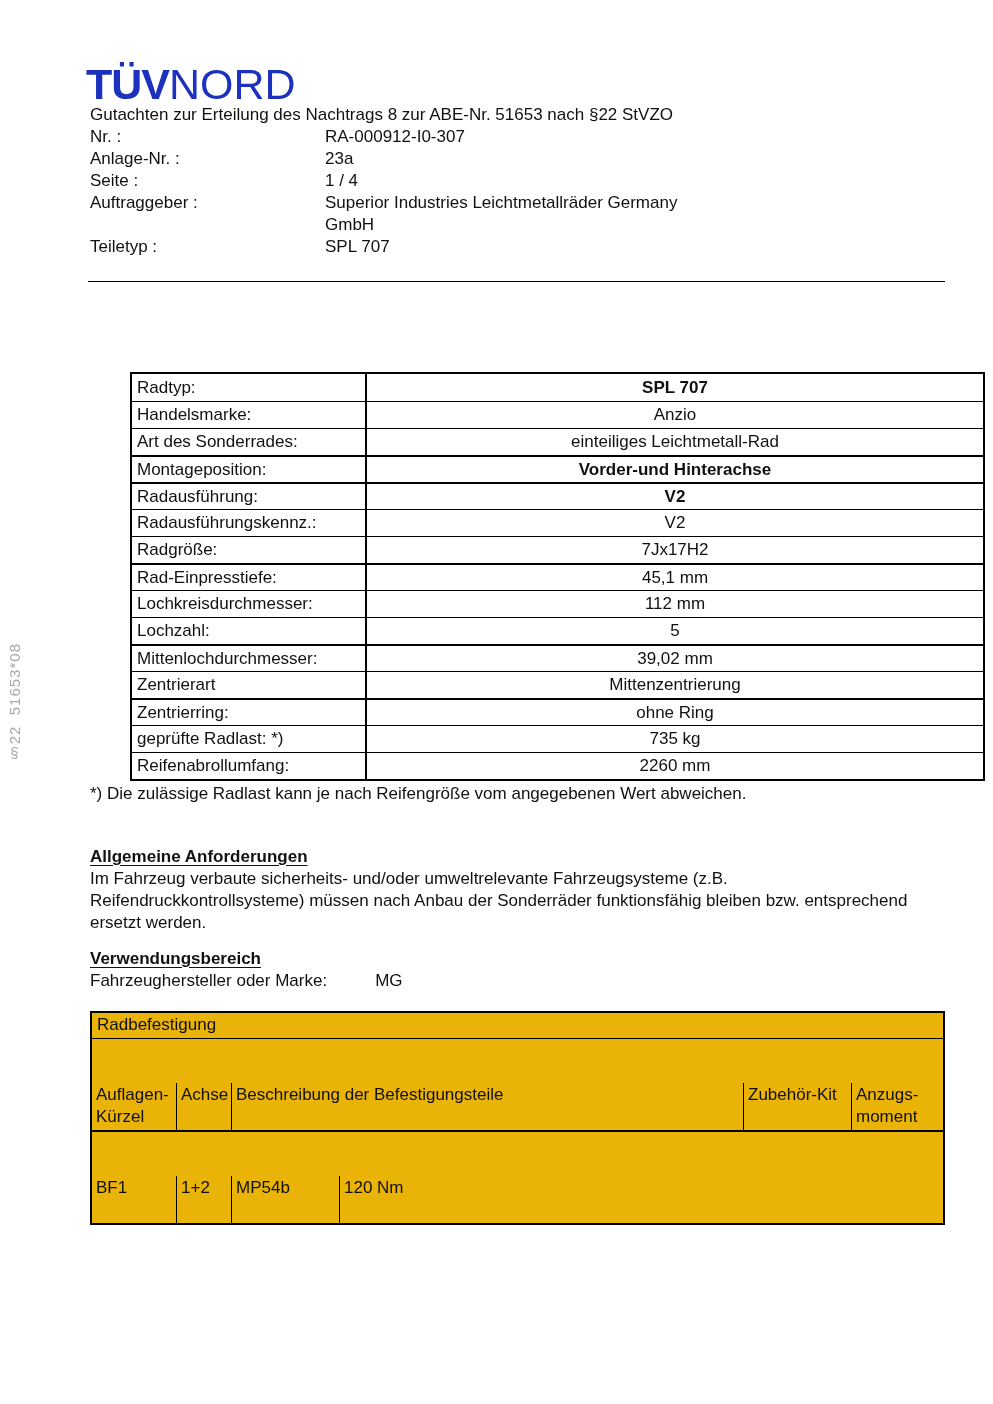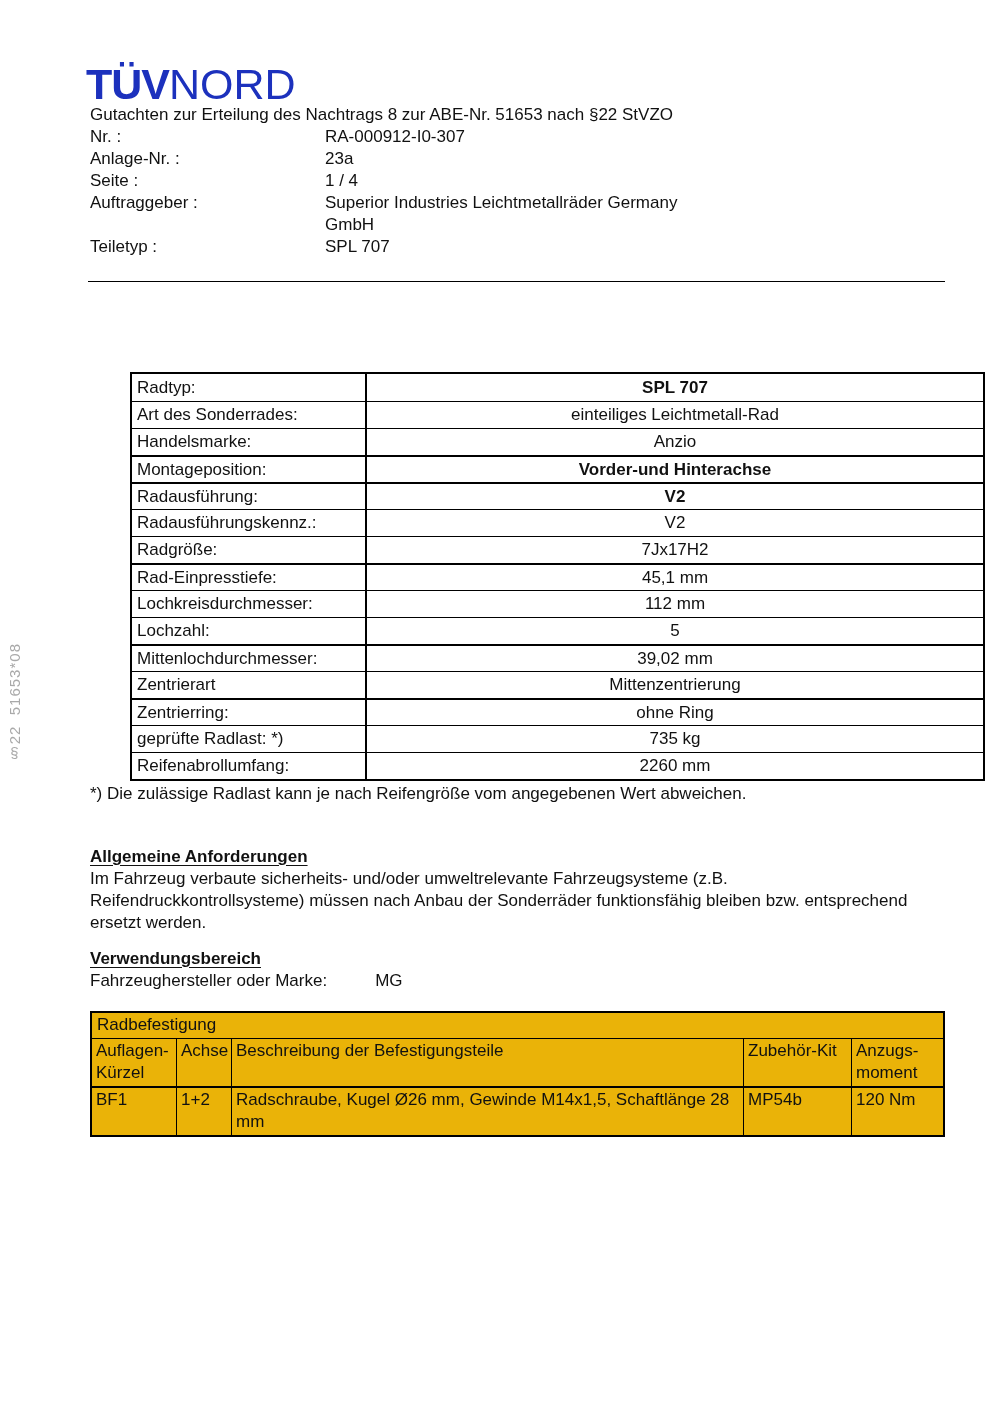--- a/index.html
+++ b/index.html
@@ -88,21 +88,21 @@
   .usage-value { margin-left: 48px; }
   
   .ftable {
     position: absolute; left: 90px; top: 1011px; width: 855px;
     border: 2px solid #000; background: #eab308;
     line-height: 22px;
   }
   .ft-title { height: 26px; padding: 1px 5px; border-bottom: 1px solid #000; }
   .ft-head { display: flex; border-bottom: 2px solid #000; }
   .ft-row  { display: flex; }
-  .ft-cell { padding: 1px 4px; height: 47px; border-right: 1px solid #000; overflow: hidden; }
+  .ft-cell { padding: 1px 4px; height: 47px; border-right: 1px solid #000; overflow: hidden; margin-top: 44px; }
   .ft-cell:last-child { border-right: none; }
   .col-code  { flex: 0 0 85px;  width: 85px; }
   .col-axle  { flex: 0 0 55px;  width: 55px; }
   .col-desc  { flex: 0 0 512px; width: 512px; }
   .col-kit   { flex: 0 0 108px; width: 108px; }
   .col-torq  { flex: 1; }
 </style>
 </head>
 <body>
 
@@ -140,26 +140,26 @@
 
   <div class="rule"></div>
 
 
   <div class="wtable">
     <div class="wt-row boldval">
       <div class="wt-label">Radtyp:</div>
       <div class="wt-value">SPL 707</div>
     </div>
     <div class="wt-row">
+      <div class="wt-label">Handelsmarke:</div>
+      <div class="wt-value">Anzio</div>
+    </div>
+    <div class="wt-row">
       <div class="wt-label">Art des Sonderrades:</div>
       <div class="wt-value">einteiliges Leichtmetall-Rad</div>
-    </div>
-    <div class="wt-row">
-      <div class="wt-label">Handelsmarke:</div>
-      <div class="wt-value">Anzio</div>
     </div>
     <div class="wt-row thick boldval">
       <div class="wt-label">Montageposition:</div>
       <div class="wt-value">Vorder-und Hinterachse</div>
     </div>
     <div class="wt-row thick boldval">
       <div class="wt-label">Radausführung:</div>
       <div class="wt-value">V2</div>
     </div>
     <div class="wt-row">
@@ -224,19 +224,18 @@
     <div class="ft-head">
       <div class="ft-cell col-code">Auflagen-Kürzel</div>
       <div class="ft-cell col-axle">Achse</div>
       <div class="ft-cell col-desc">Beschreibung der Befestigungsteile</div>
       <div class="ft-cell col-kit">Zubehör-Kit</div>
       <div class="ft-cell col-torq">Anzugs-moment</div>
     </div>
     <div class="ft-row">
       <div class="ft-cell col-code">BF1</div>
       <div class="ft-cell col-axle">1+2</div>
-      <div class="ft-cell col-desc">Radschraube, Kugel Ø26 mm, Gewinde M14x1,5, Schaftlänge 28 mm</div>
       <div class="ft-cell col-kit">MP54b</div>
       <div class="ft-cell col-torq">120 Nm</div>
     </div>
   </div>
 
 </div>
 
 </body></html>

